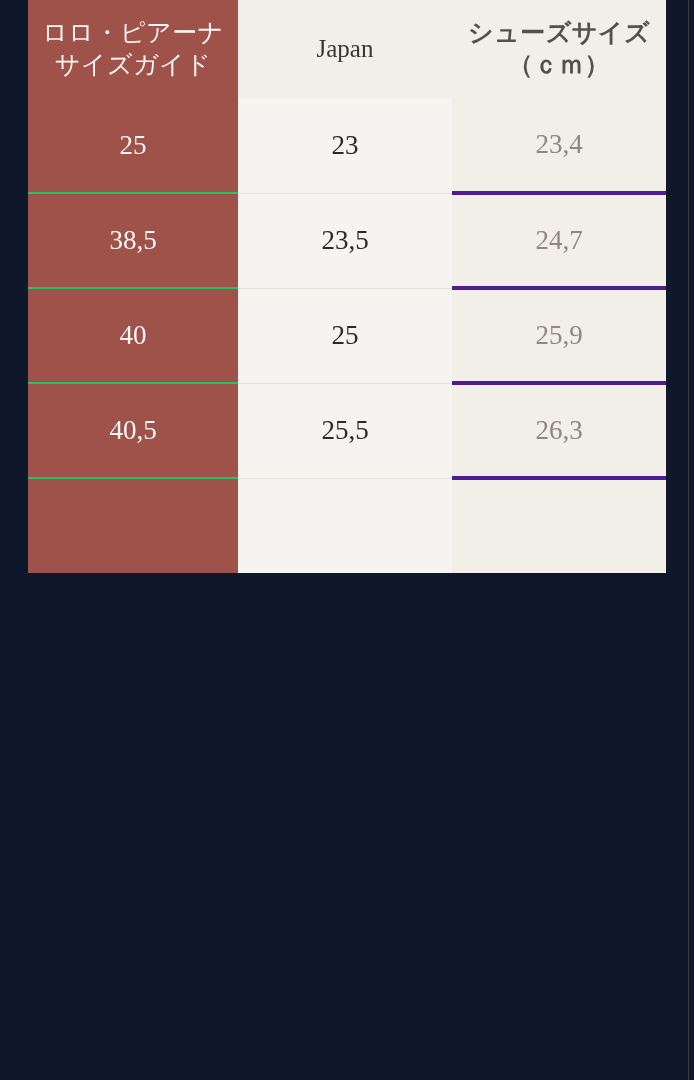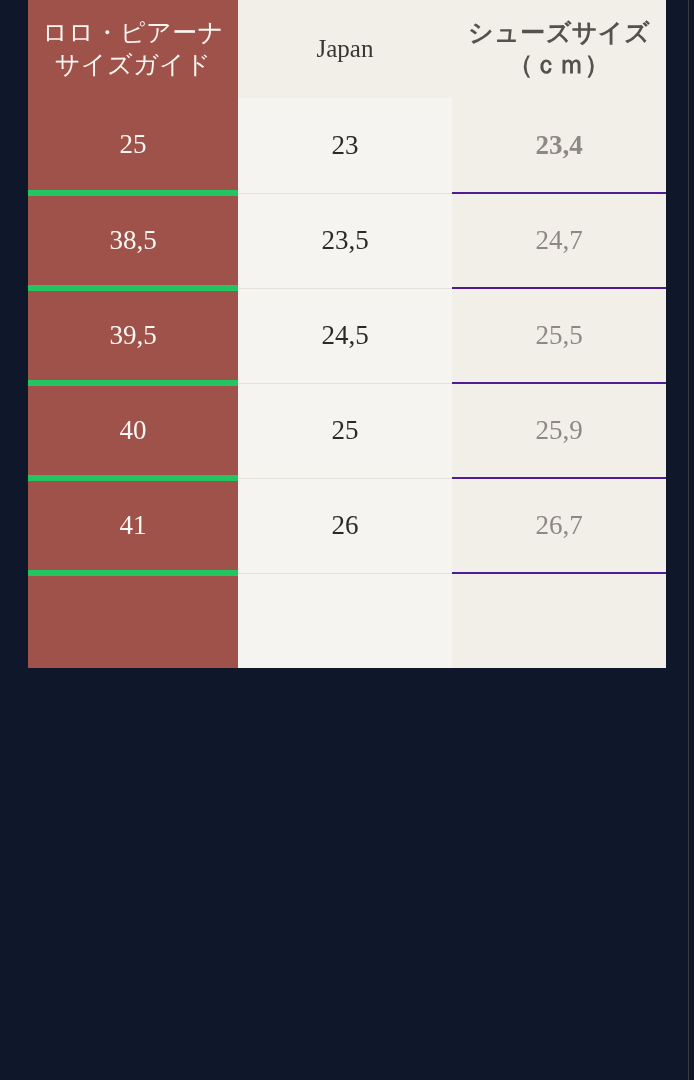--- a/index.html
+++ b/index.html
@@ -91,40 +91,40 @@
     height: 95px;
     vertical-align: middle;
     text-align: center;
     padding: 0 6px;
   }
 
   td.v-eu {
     background: #9e524a;
     color: #fdf7f4;
     font-size: 27px;
-    border-top: 6px solid #22c55e;
+    border-top: 2px solid #22c55e;
   }
 
   td.v-jp {
     background: #f6f4f0;
     color: #2c2a27;
     font-size: 27px;
     border-top: 1px solid #e6e2db;
   }
 
   td.v-cm {
     background: #f2eee8;
     color: #8d8884;
     font-size: 27px;
-    border-top: 2px solid #4c1d95;
+    border-top: 4px solid #4c1d95;
   }
 
   tbody tr:first-child td.v-eu { border-top: none; }
   tbody tr:first-child td.v-jp { border-top: none; }
-  tbody tr:first-child td.v-cm { border-top: none; font-weight: bold; }
+  tbody tr:first-child td.v-cm { border-top: none; }
 
   
   tbody tr.partial td { height: 95px; }
 </style>
 </head>
 <body>
 
 <div id="page">
 
   <div id="table-wrap">
@@ -146,33 +146,28 @@
           <td class="v-eu">25</td>
           <td class="v-jp">23</td>
           <td class="v-cm">23,4</td>
         </tr>
         <tr>
           <td class="v-eu">38,5</td>
           <td class="v-jp">23,5</td>
           <td class="v-cm">24,7</td>
         </tr>
         <tr>
-          <td class="v-eu">39,5</td>
-          <td class="v-jp">24,5</td>
-          <td class="v-cm">25,5</td>
-        </tr>
-        <tr>
           <td class="v-eu">40</td>
           <td class="v-jp">25</td>
           <td class="v-cm">25,9</td>
         </tr>
         <tr>
-          <td class="v-eu">41</td>
-          <td class="v-jp">26</td>
-          <td class="v-cm">26,7</td>
+          <td class="v-eu">40,5</td>
+          <td class="v-jp">25,5</td>
+          <td class="v-cm">26,3</td>
         </tr>
         <tr class="partial">
           <td class="v-eu"></td>
           <td class="v-jp"></td>
           <td class="v-cm"></td>
         </tr>
       </tbody>
     </table>
   </div>
 

